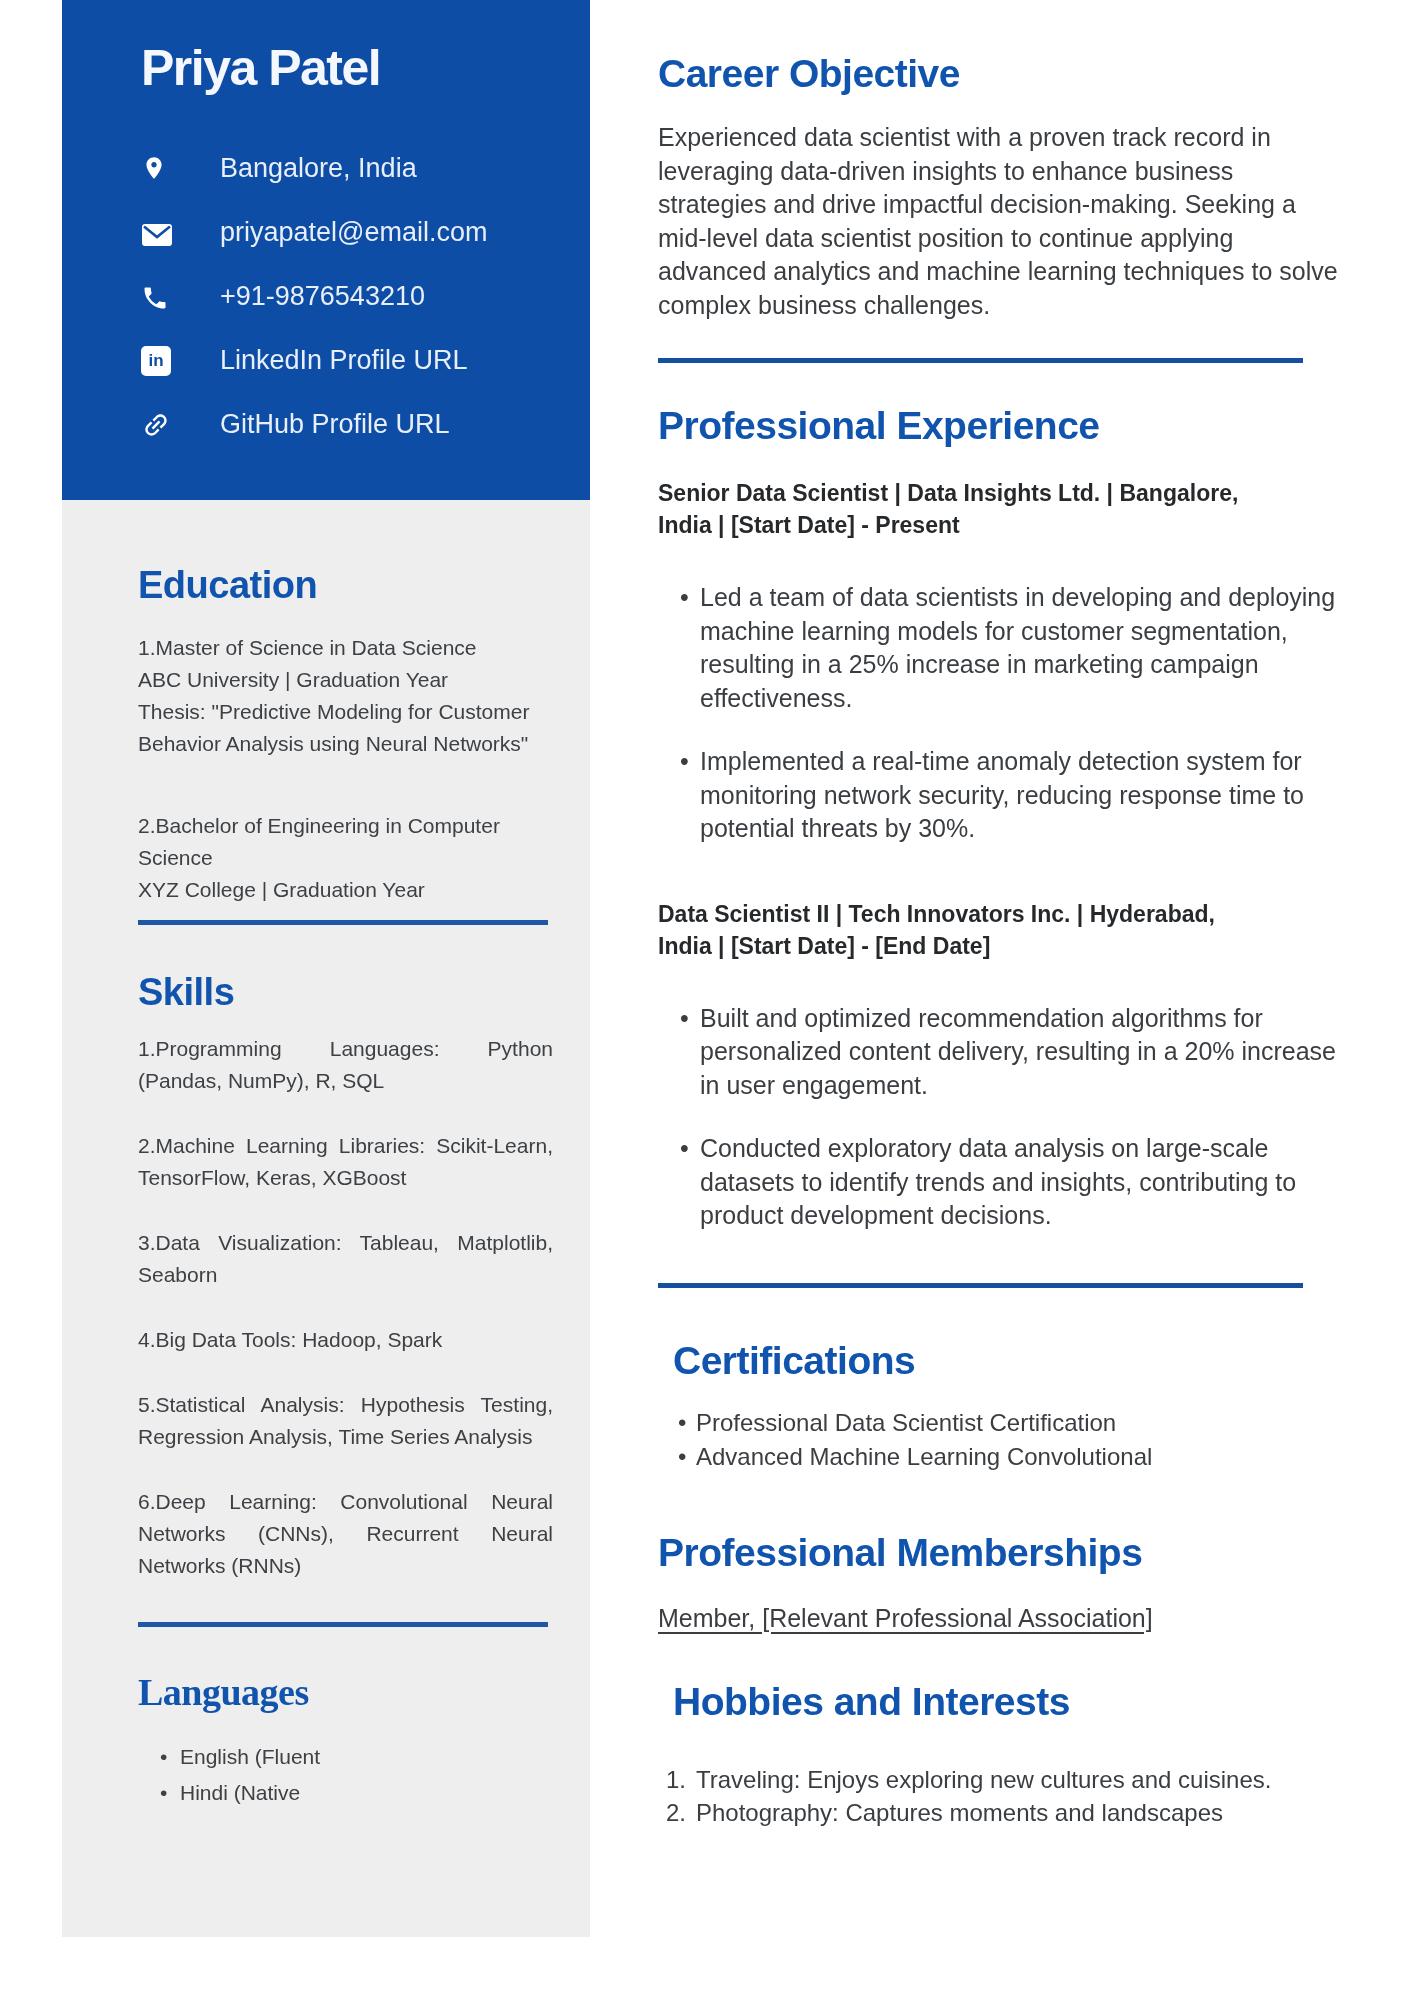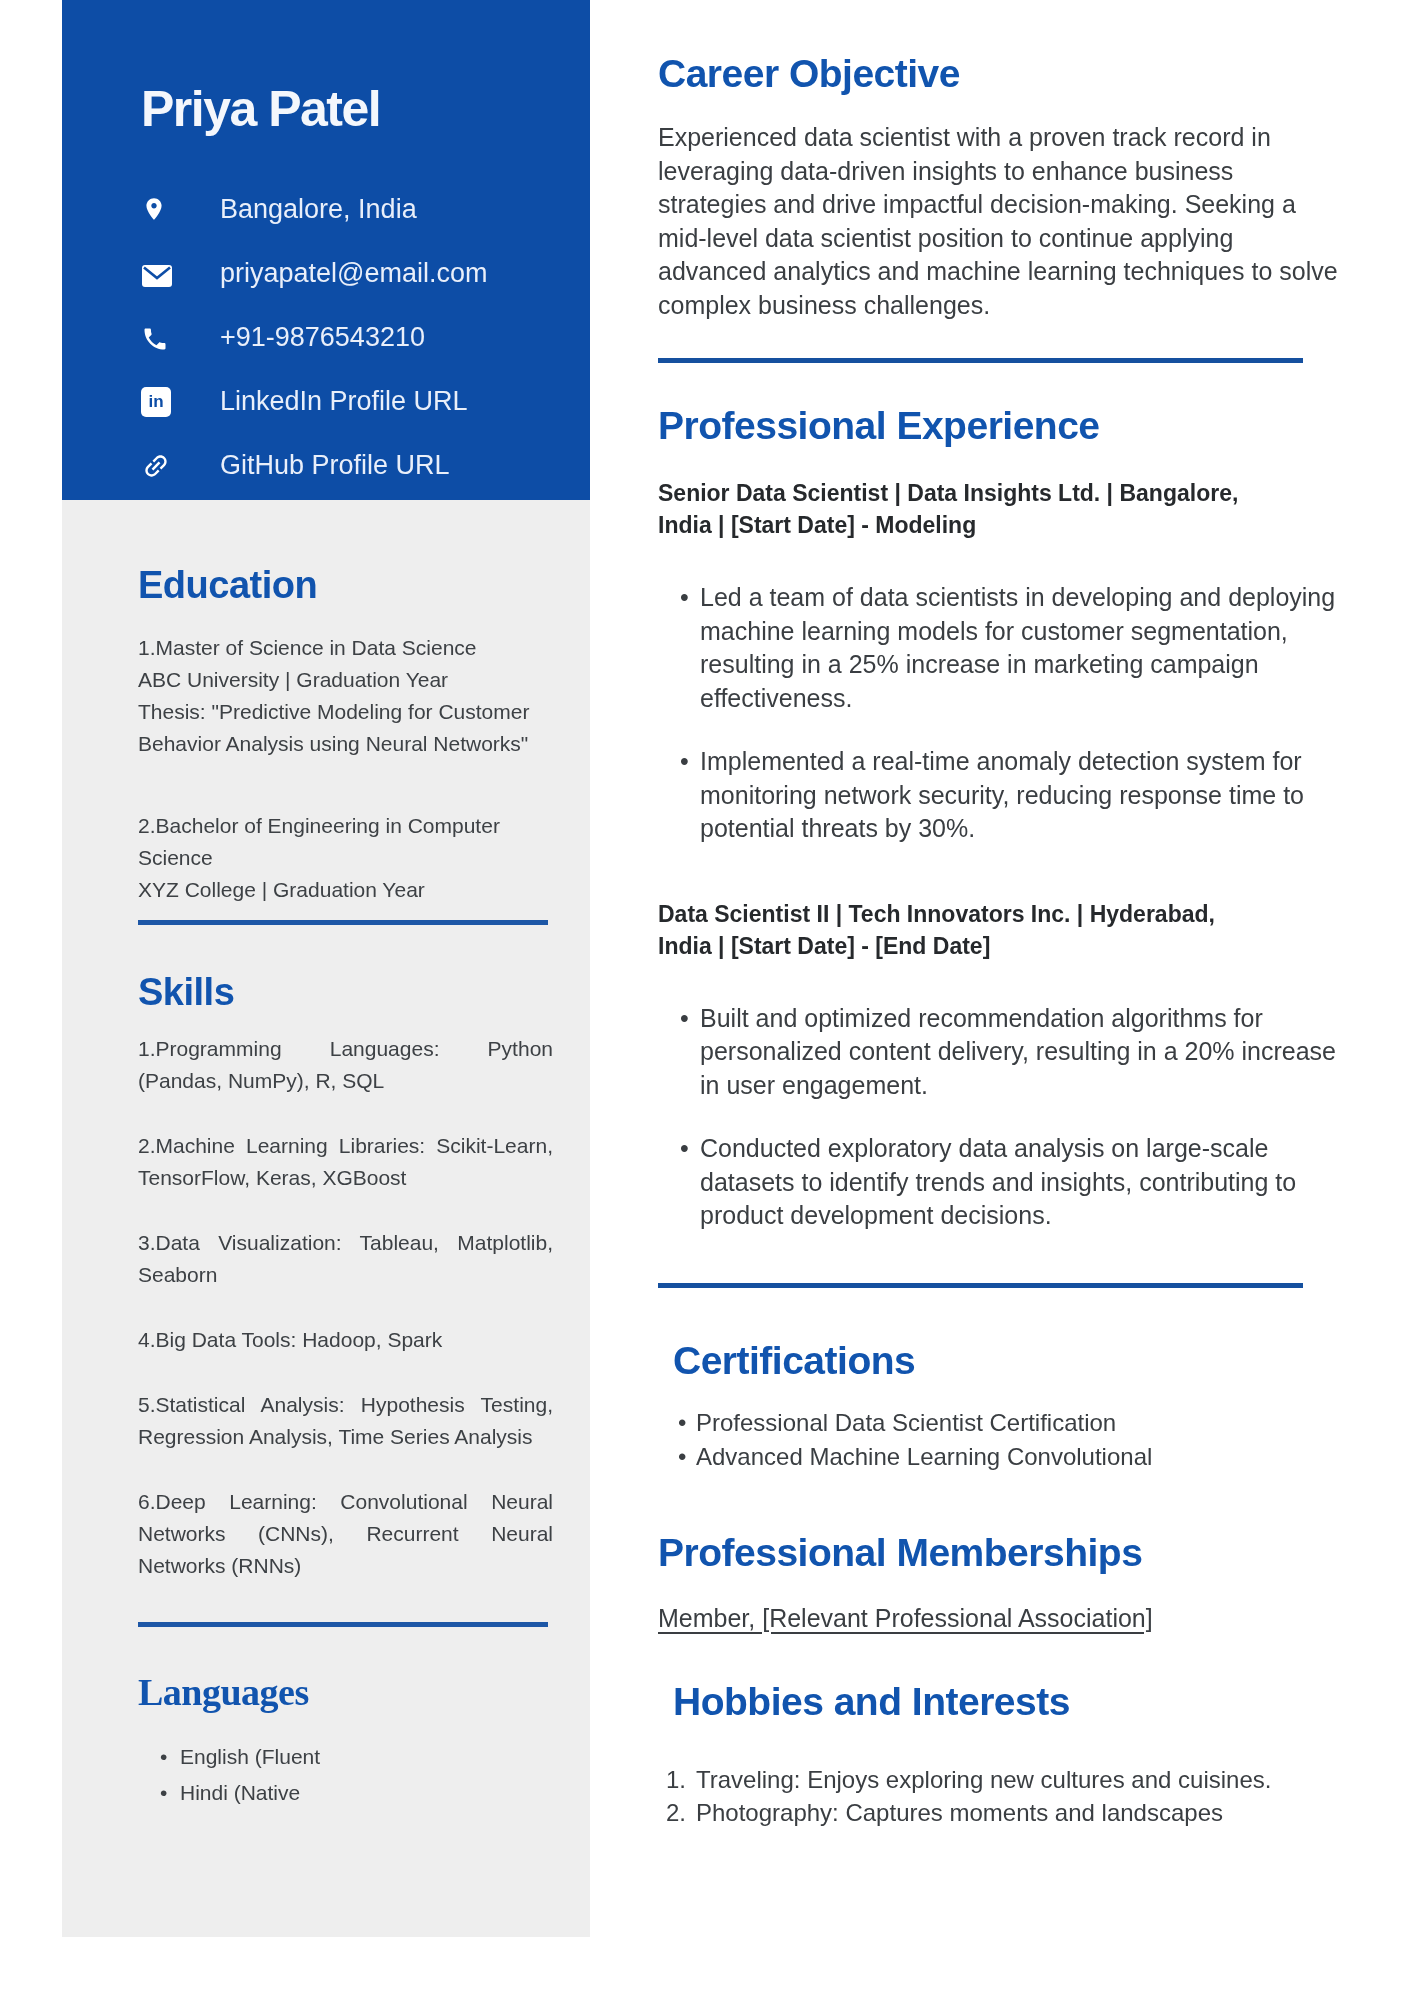--- a/index.html
+++ b/index.html
@@ -14,21 +14,20 @@
     position:absolute; left:62px; top:0; width:528px; height:1937px;
     background:#eeeeee;
   }
   .blue-header {
     position:absolute; left:0; top:0; width:528px; height:500px;
     background:#0d4da6; padding:40px 40px 0 79px;
   }
   .name {
     color:#f4f7fc; font-size:50px; font-weight:700; letter-spacing:-1.5px;
     line-height:56px;
-    margin-top:41px;
   }
   .contacts { margin-top:50px; }
   .contact-row { display:flex; align-items:flex-end; height:38px; margin-bottom:26px;gap:29px; }
   .cicon { flex:0 0 34px; display:flex; align-items:center; justify-content:flex-start; }
   .cicon svg { display:block; }
   .ctext { color:#e9effa; font-size:27px; margin-left:16px; white-space:nowrap; }
   .li-box {
     width:30px; height:30px; background:#ffffff; border-radius:5px;
     display:flex; align-items:center; justify-content:center;
     color:#0d4da6; font-weight:700; font-size:17px;
@@ -203,21 +202,21 @@
   <main class="main">
 
     <h2 class="m-heading mh-co">Career Objective</h2>
     <p class="m-body">Experienced data scientist with a proven track record in leveraging data-driven insights to enhance business strategies and drive impactful decision-making. Seeking a mid-level data scientist position to continue applying advanced analytics and machine learning techniques to solve complex business challenges.</p>
 
     <div class="m-divider one"></div>
 
     <h2 class="m-heading mh-pe">Professional Experience</h2>
 
     <p class="job-title">Senior Data Scientist | Data Insights Ltd. | Bangalore,
-India | [Start Date] - Modeling</p>
+India | [Start Date] - Present</p>
     <div class="bullets">
       <div class="bullet-row">
         <span class="dot"></span>
         <span class="btext">Led a team of data scientists in developing and deploying machine learning models for customer segmentation, resulting in a 25% increase in marketing campaign effectiveness.</span>
       </div>
       <div class="bullet-row">
         <span class="dot"></span>
         <span class="btext">Implemented a real-time anomaly detection system for monitoring network security, reducing response time to potential threats by 30%.</span>
       </div>
     </div>

